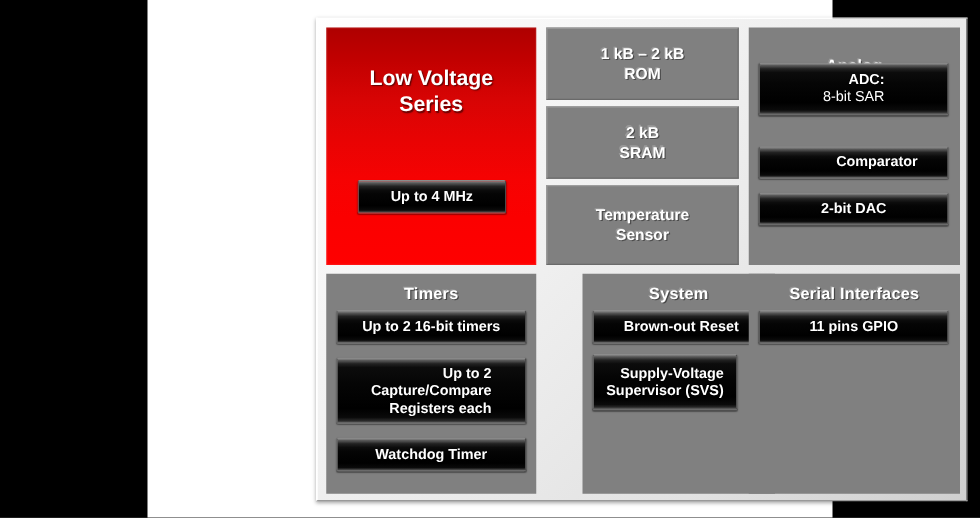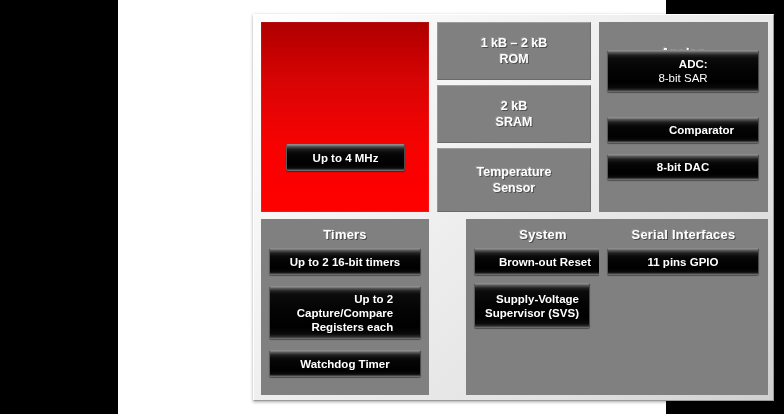--- a/index.html
+++ b/index.html
@@ -152,20 +152,24 @@
 
 <div id="stage">
 
   <div class="page-canvas">
 
     <div class="diagram-frame">
       <div class="diagram-inner">
 
         <div class="panel panel-red" style="left:0px; top:0px; width:168px; height:190px;">
 
+          <div class="hero-title">
+            <span>Low Voltage</span><br>
+            <span>Series</span>
+          </div>
 
           <div class="blk-button" style="left:25px; top:122px; width:119px; height:27px;">
             <span class="btn-text">Up to 4 MHz</span>
           </div>
         </div>
 
         <div class="gray-block" style="left:176px; top:0px; width:154px; height:58px;">
           <div class="blk-text">
             <span>1 kB – 2 kB</span><br>
             <span>ROM</span>
@@ -195,21 +199,21 @@
               <span>ADC:</span><br>
               <span class="line-normal">8-bit SAR</span>
             </span>
           </div>
 
           <div class="blk-button" style="left:8px; top:95px; width:152px; height:26px;padding-left:37px;">
             <span class="btn-text line-normal">Comparator</span>
           </div>
 
           <div class="blk-button" style="left:8px; top:132px; width:152px; height:26px;">
-            <span class="btn-text">8-bit DAC</span>
+            <span class="btn-text">2-bit DAC</span>
           </div>
         </div>
 
         <div class="panel" style="left:0px; top:197px; width:168px; height:176px;">
 
           <div class="panel-title" style="position:absolute; left:0; right:0; top:8px;">Timers</div>
 
           <div class="blk-button" style="left:8px; top:29px; width:152px; height:27px;">
             <span class="btn-text">Up to 2 16-bit timers</span>
           </div>

